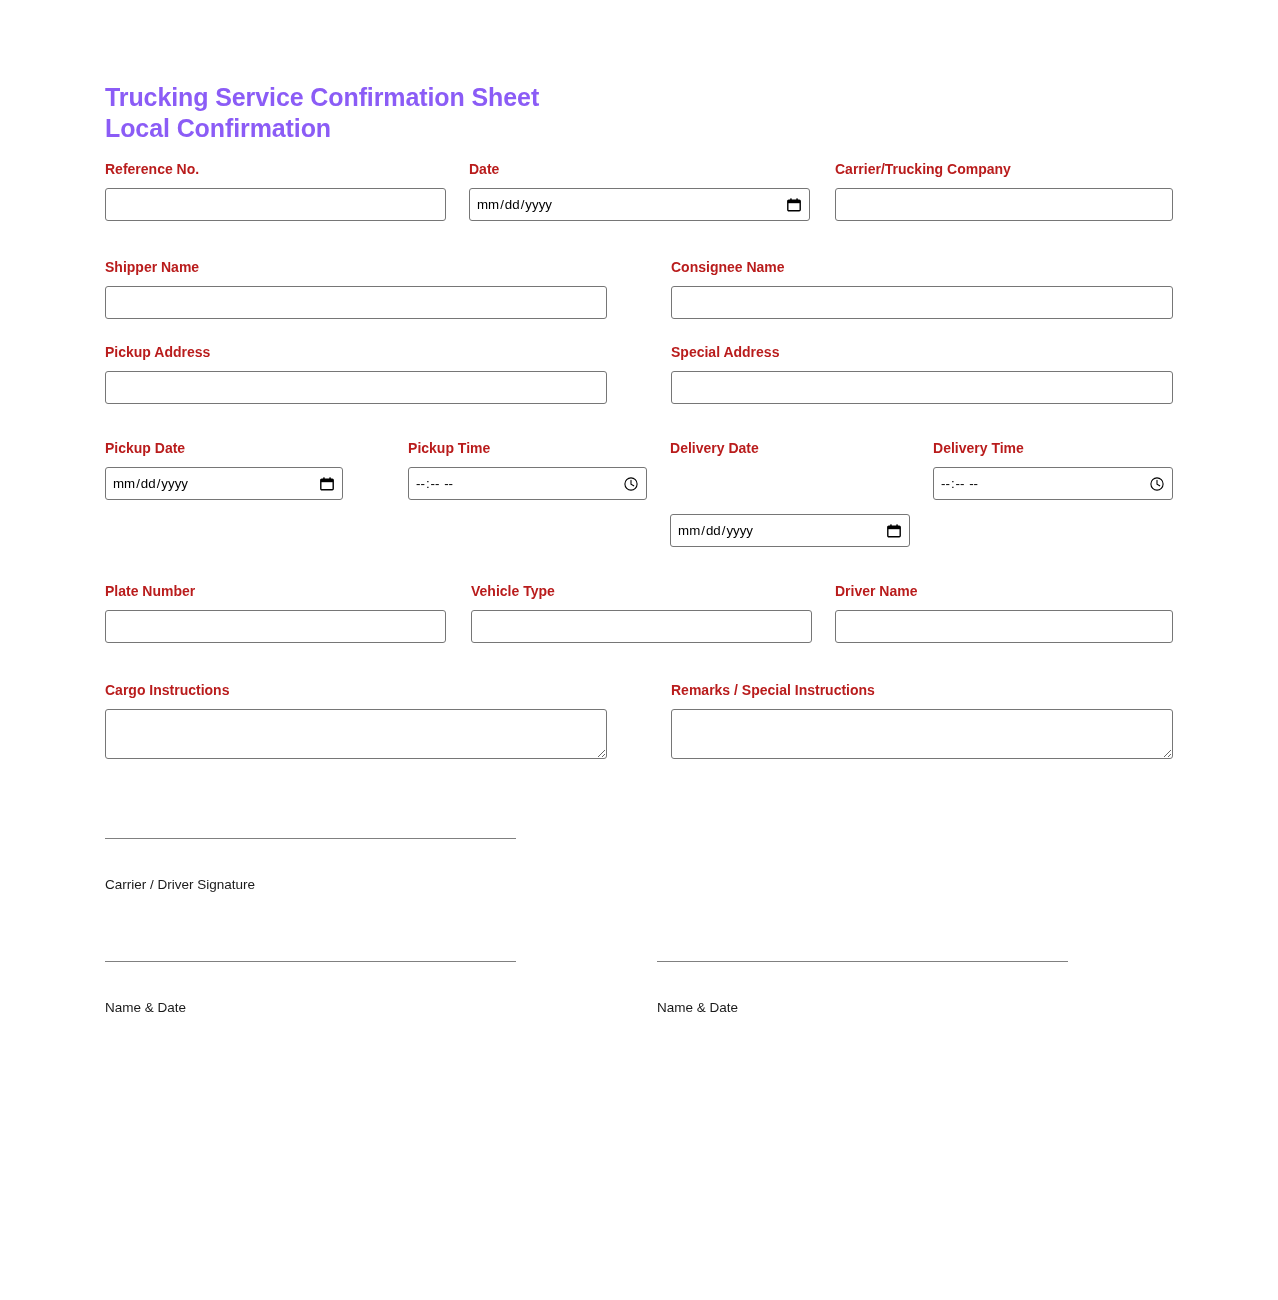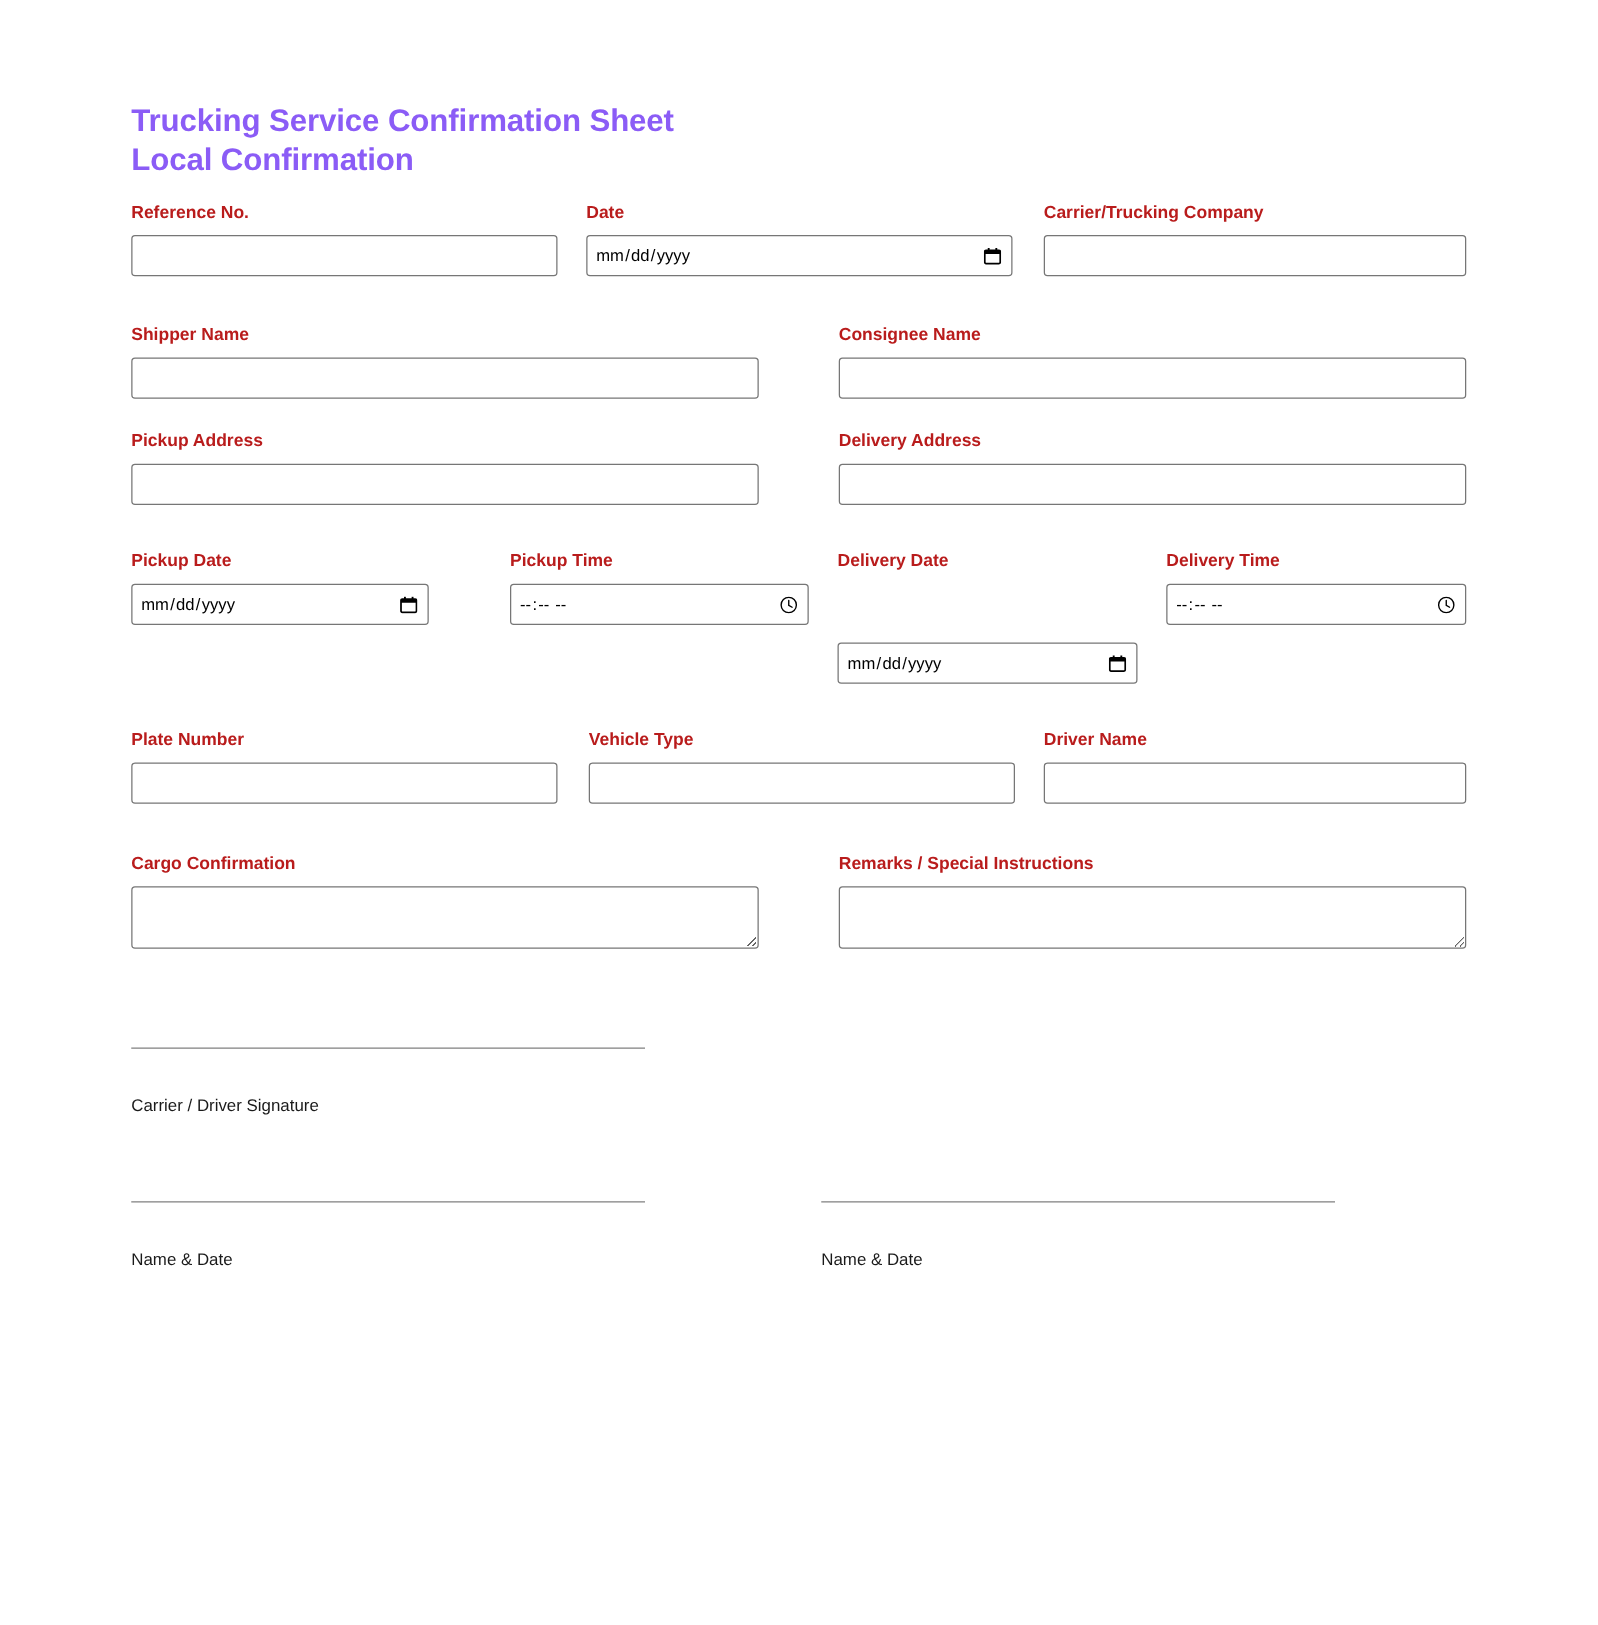--- a/index.html
+++ b/index.html
@@ -206,21 +206,21 @@
     </div>
 
     <div class="spacer-2"></div>
 
     <div class="row row-half">
       <div class="field c1">
         <label class="field-label">Pickup Address</label>
         <input type="text" placeholder="" style="">
       </div>
       <div class="field c2">
-        <label class="field-label">Delivery Address</label>
+        <label class="field-label">Special Address</label>
         <input type="text" placeholder="" style="">
       </div>
     </div>
 
     <div class="spacer-3"></div>
 
     <div class="row row4">
       <div class="field q1">
         <label class="field-label">Pickup Date</label>
         <div class="date-wrap">
@@ -289,21 +289,21 @@
       <div class="field t3">
         <label class="field-label">Driver Name</label>
         <input type="text" placeholder="" style="">
       </div>
     </div>
 
     <div class="spacer-5"></div>
 
     <div class="row row-half">
       <div class="field c1">
-        <label class="field-label">Cargo Confirmation</label>
+        <label class="field-label">Cargo Instructions</label>
         <textarea placeholder="" style=""></textarea>
       </div>
       <div class="field c2">
         <label class="field-label">Remarks / Special Instructions</label>
         <textarea placeholder="" style=""></textarea>
       </div>
     </div>
 
   </div>
 

